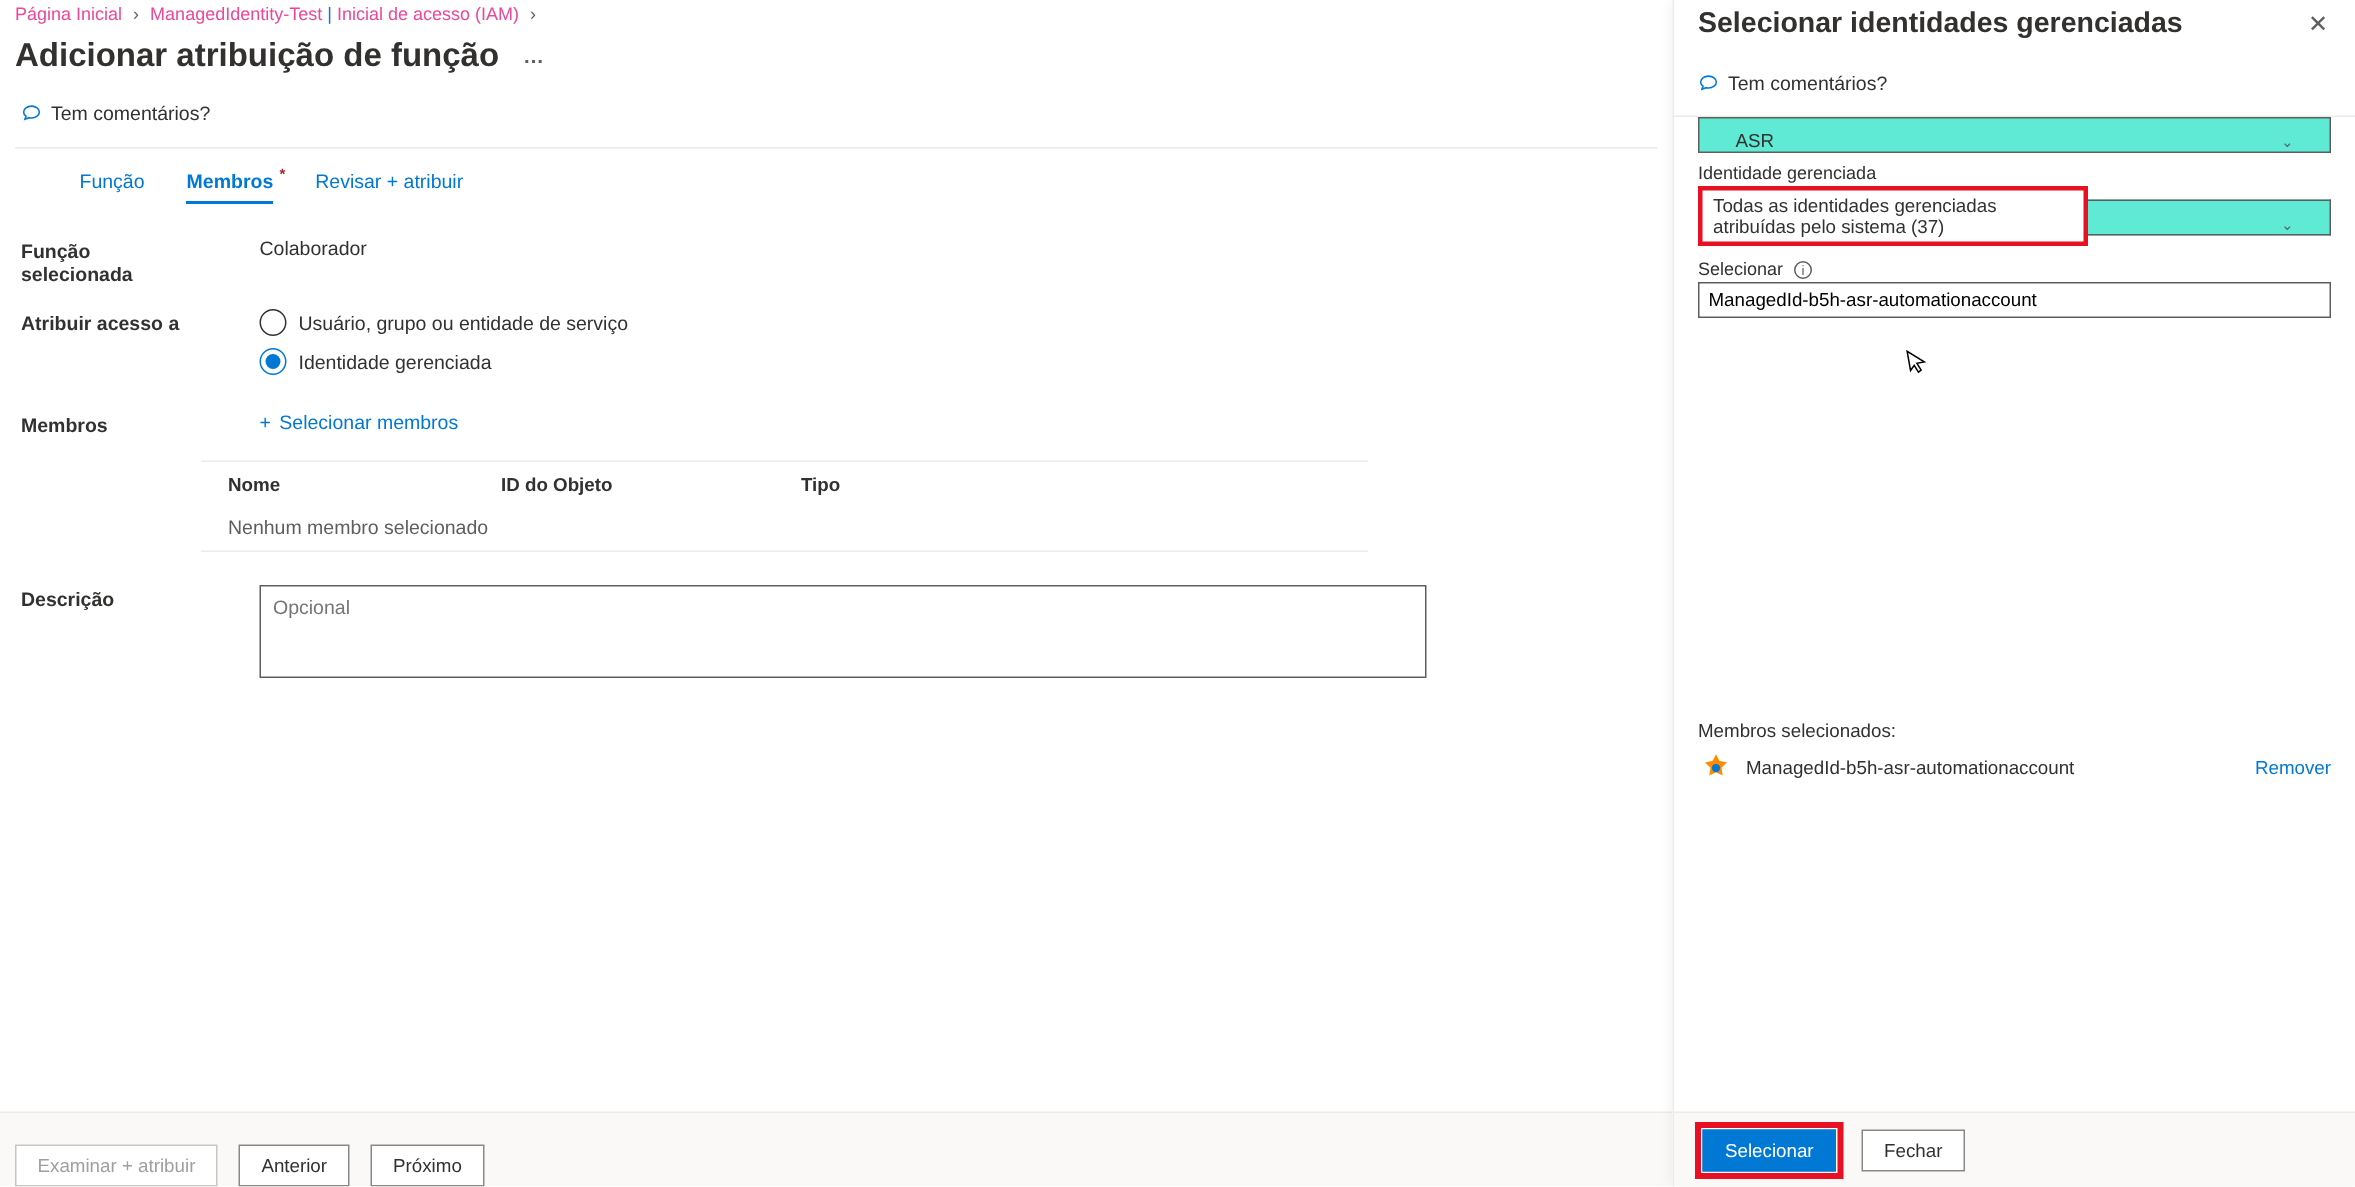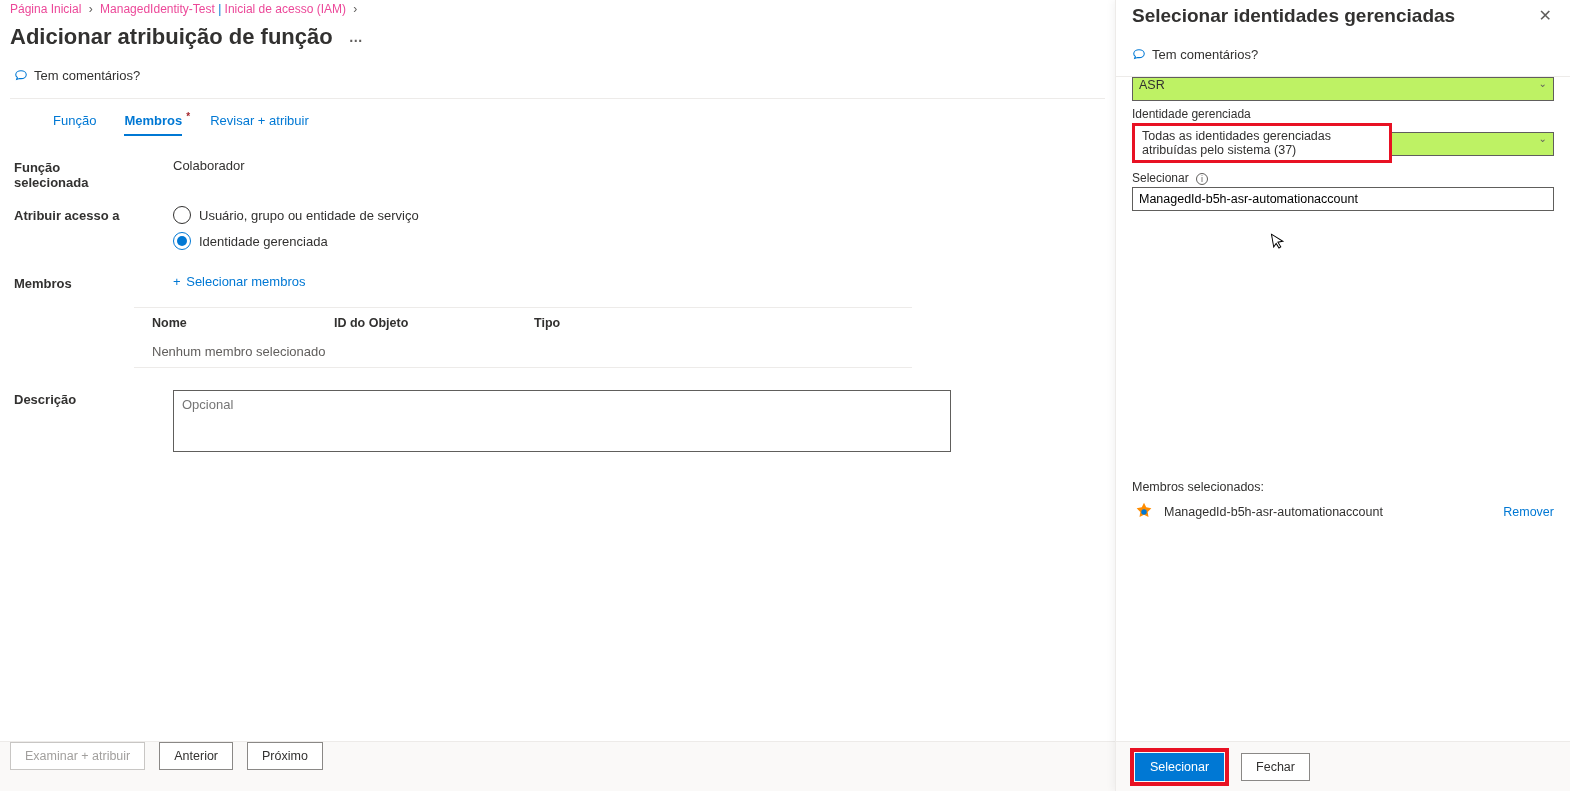--- a/index.html
+++ b/index.html
@@ -74,21 +74,21 @@
 .mh-id { width: 200px; }
 .mh-type { flex: 1; }
 .members-empty { padding: 6px 0 8px 18px; color: #605e5c; font-size: 13px; }
 .desc-textarea {
   width: 778px; height: 62px; border: 1px solid #605e5c; font-family: inherit;
   font-size: 13px; padding: 6px 8px; resize: none;
 }
 .bottom-bar {
   position: absolute; left: 0; bottom: 0; width: 1115px; height: 50px;
   border-top: 1px solid #edebe9; background: #faf9f8;
-  display: flex; align-items: flex-start; padding: 0 10px; gap: 14px;
+  display: flex; align-items: flex-end; padding: 0 10px; gap: 14px;
 }
 .btn {
   height: 28px; padding: 0 14px; font-size: 12.5px; font-family: inherit;
   border: 1px solid #8a8886; background: #fff; color: #323130; cursor: pointer;
 }
 .btn.disabled { color: #a19f9d; border-color: #c8c6c4; cursor: default; }
 .btn.primary { background: #0078d4; color: #fff; border-color: #0078d4; }
 
 
 .side-panel {
@@ -102,22 +102,22 @@
 }
 .sp-title { font-size: 19px; font-weight: 600; }
 .sp-close { font-size: 16px; color: #605e5c; cursor: pointer; padding: 4px; }
 .sp-feedback { padding: 10px 0 14px 16px; display: flex; align-items: center; font-size: 13px; }
 .sp-feedback svg { margin-right: 6px; }
 .sp-body { padding: 0 16px; }
 .sp-label { font-size: 12px; color: #323130; margin-bottom: 2px; margin-top: 6px; }
 .sp-label .req { color: #a4262c; margin-left: 4px; }
 .sp-select {
   width: 100%; height: 24px; border: 1px solid #605e5c;
-  display: flex; align-items: flex-start; justify-content: space-between;
-  padding: 0 6px; font-size: 12.5px; background: #bef264; cursor: pointer;
+  display: flex; align-items: flex-end; justify-content: space-between;
+  padding: 0 24px; font-size: 12.5px; background: #5eead4; cursor: pointer;
 }
 .sp-select .chev { color: #605e5c; font-size: 10px; }
 .highlight-box { border: 3px solid #e81123; padding: 1px; display: inline-block; margin-bottom: 2px; width: 260px; }
 .highlight-box-btn { border: 4px solid #e81123; padding: 1px; display: inline-block; }
 .identity-row { display: flex; align-items: center; gap: 0; }
 .identity-row .sp-select { flex: 1; border-left: none; }
 .sp-input {
   width: 100%; height: 24px; border: 1px solid #605e5c; padding: 0 6px;
   font-size: 12.5px; font-family: inherit;
 }

